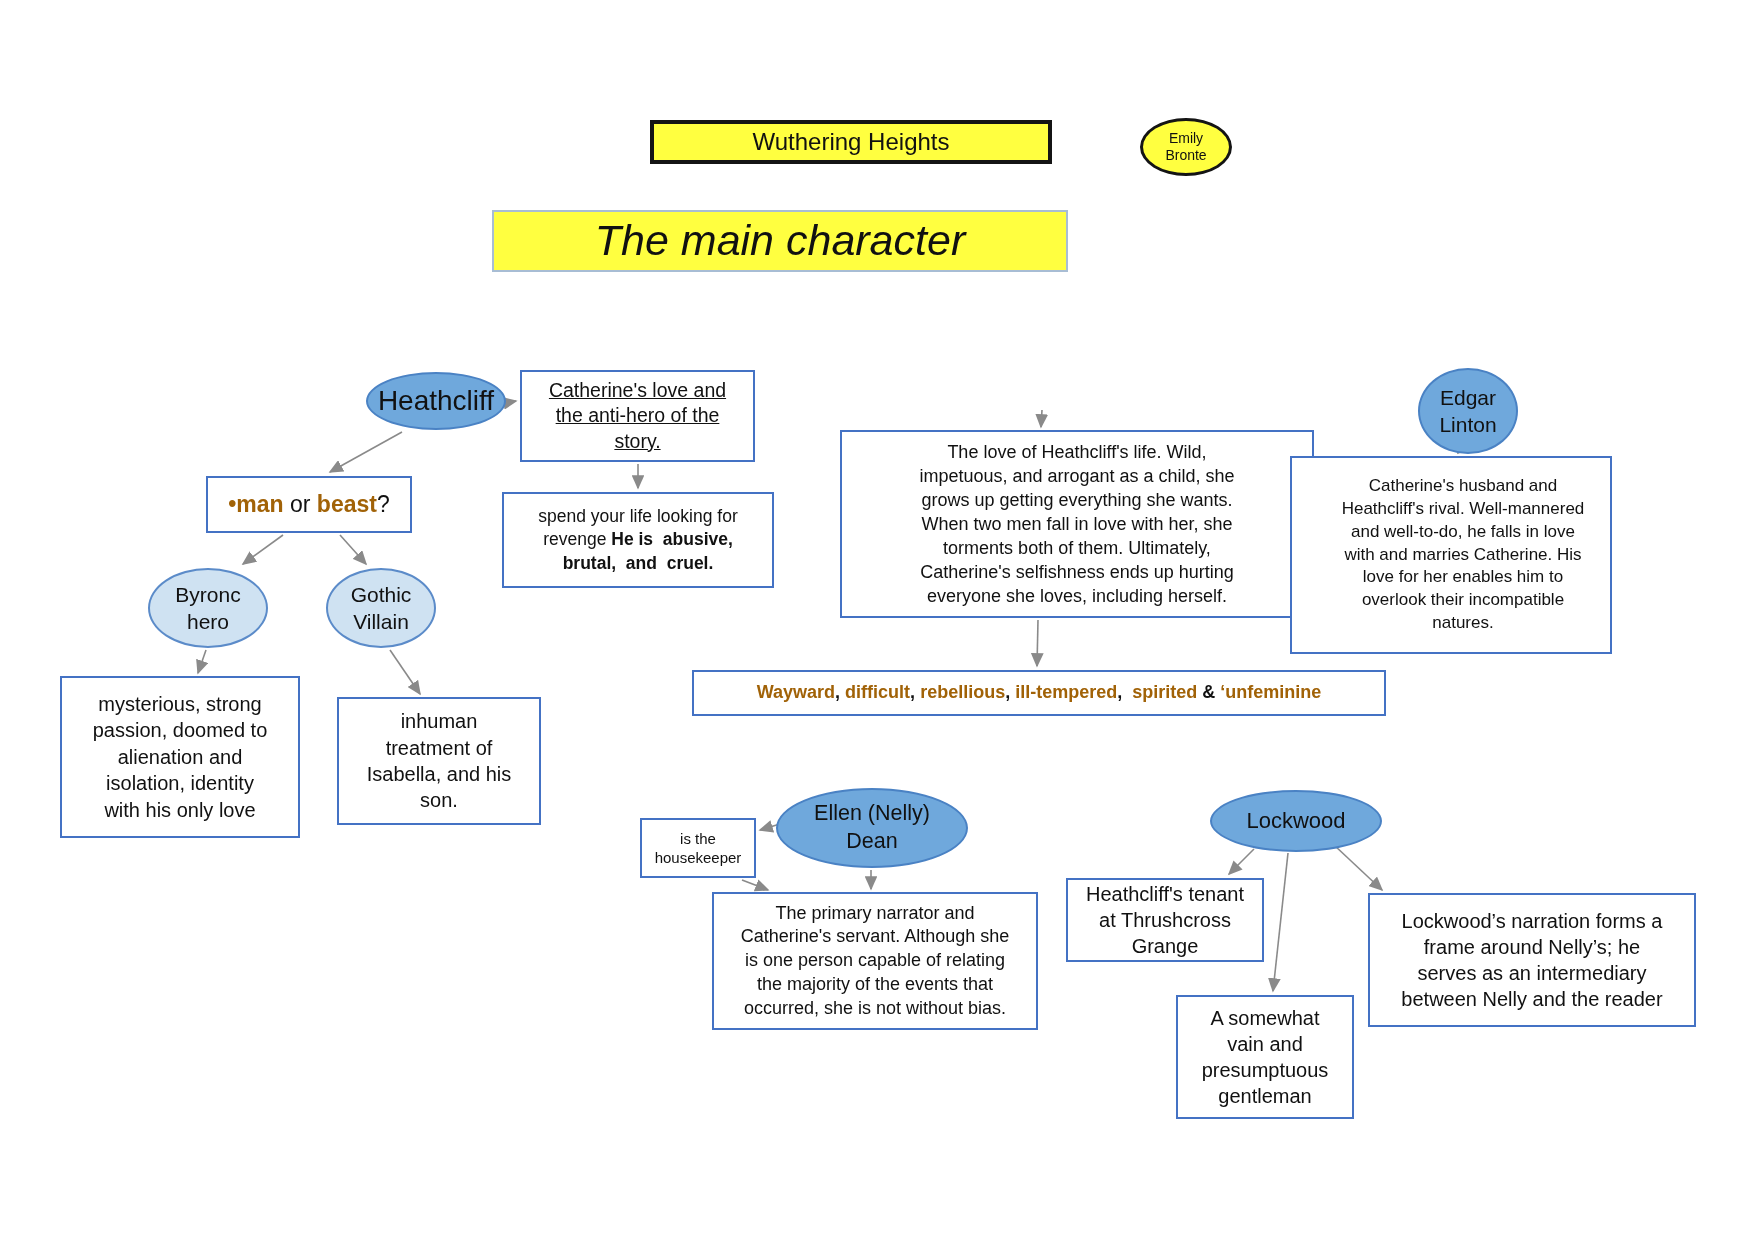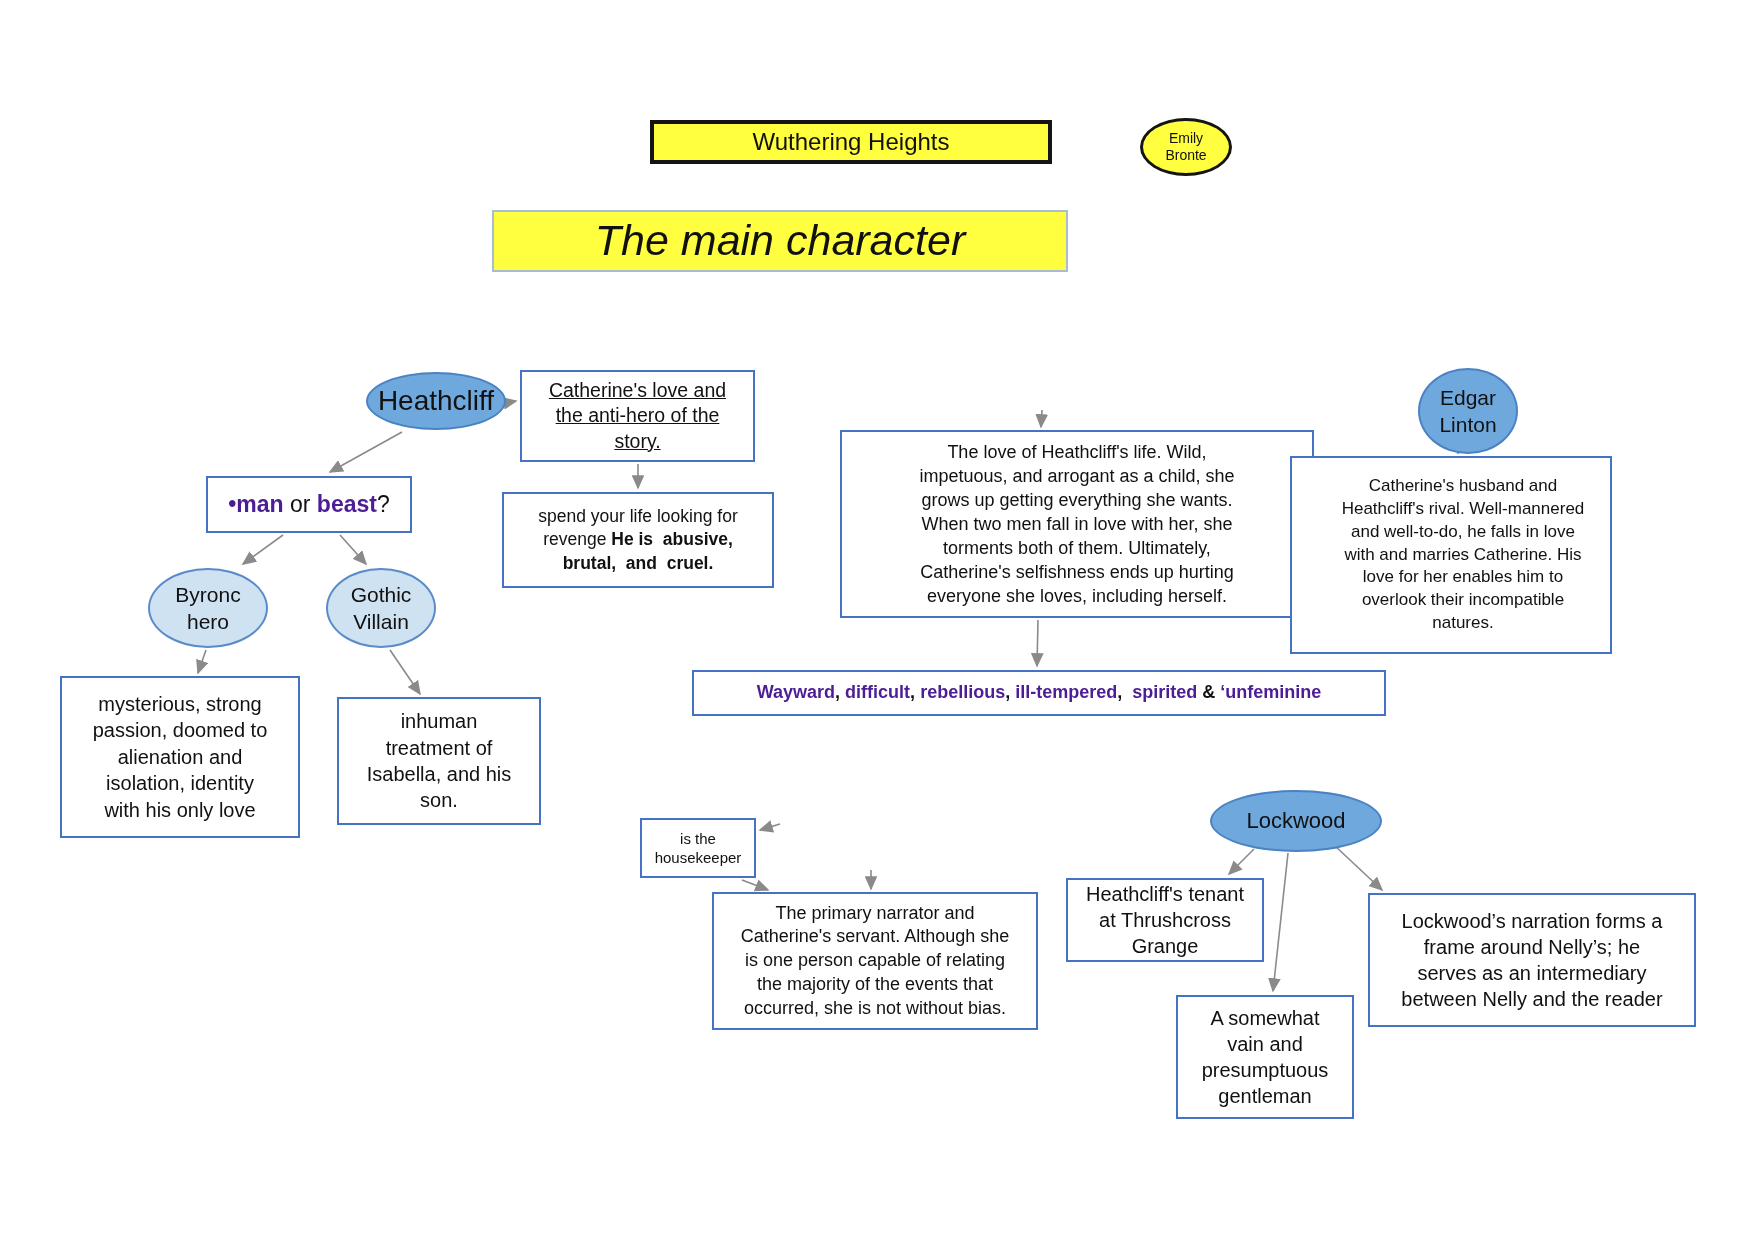--- a/index.html
+++ b/index.html
@@ -11,21 +11,21 @@
     position:absolute;box-sizing:border-box;
     display:flex;align-items:center;justify-content:center;
     text-align:center;white-space:pre-line;line-height:1.3;
   }
   .rect{background:#ffffff;border:2px solid #4472c4;}
   .yellow{background:#ffff40;}
   .ellipse{border-radius:50%;}
   .blue{background:#6fa8dc;border:2px solid #4a82c4;}
   .lightblue{background:#cfe2f2;border:2px solid #5b8bc9;}
   .segbox{white-space:pre-wrap;}
-  .seg-red{color:#4c1d95;}
+  .seg-red{color:#a16207;}
   .seg-bold{font-weight:700;}
   #arrows{position:absolute;left:0;top:0;width:1754px;height:1240px;pointer-events:none;}
   #arrows line{stroke:#8a8a8a;stroke-width:1.6;}
 </style>
 </head>
 <body>
 
 <div id="canvas">
 
   <svg id="arrows">
@@ -101,20 +101,22 @@
 Linton</div>
 
   <div class="node rect" style="left:1290px;top:456px;width:322px;height:198px;font-size:17px;line-height:1.35;padding-left:24px;">Catherine's husband and
 Heathcliff's rival. Well-mannered
 and well-to-do, he falls in love
 with and marries Catherine. His
 love for her enables him to
 overlook their incompatible
 natures.</div>
 
+  <div class="node blue ellipse" style="left:776px;top:788px;width:192px;height:80px;font-size:21.5px;">Ellen (Nelly)
+Dean</div>
 
   <div class="node rect" style="left:640px;top:818px;width:116px;height:60px;font-size:15px;">is the
 housekeeper</div>
 
   <div class="node rect" style="left:712px;top:892px;width:326px;height:138px;font-size:18px;line-height:1.32;">The primary narrator and
 Catherine's servant. Although she
 is one person capable of relating
 the majority of the events that
 occurred, she is not without bias.</div>
 

